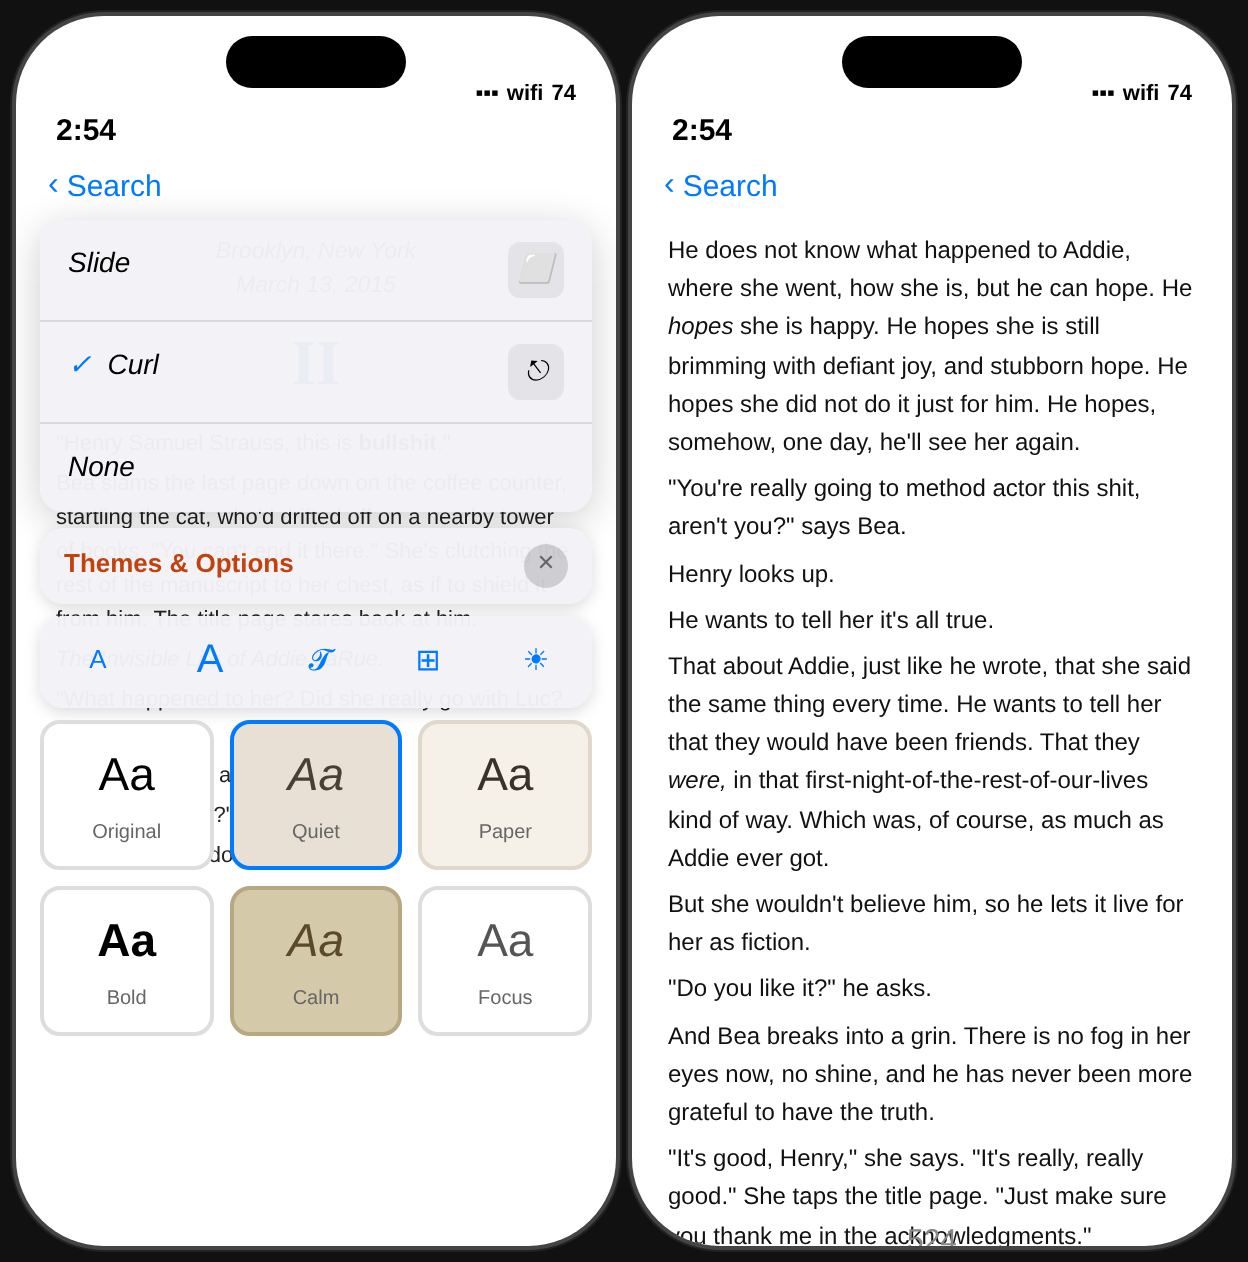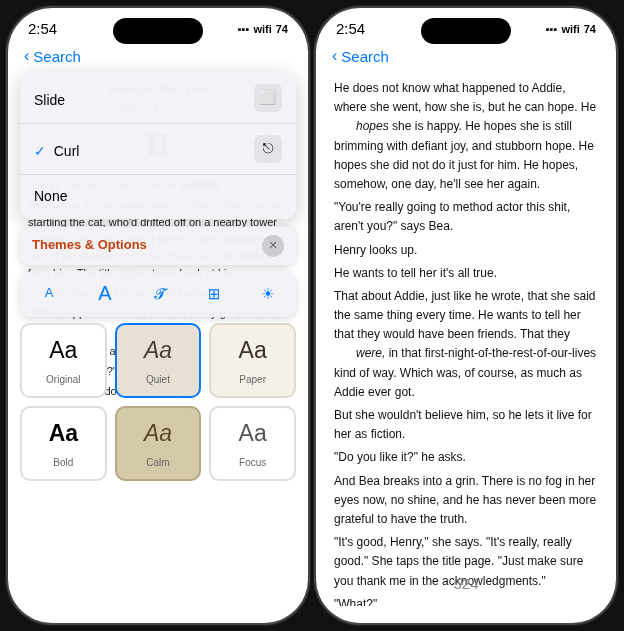--- a/index.html
+++ b/index.html
@@ -37,21 +37,21 @@
     .status-bar {
       display: flex;
       justify-content: space-between;
       align-items: center;
       padding: 12px 20px 4px;
       font-size: 13px;
       font-weight: 600;
       position: relative;
       z-index: 10;
     }
-    .status-time { font-weight: 400; font-size: 15px; }
+    .status-time { font-weight: 700; font-size: 15px; margin-top: 37px; }
     .status-icons { display: flex; gap: 4px; align-items: center; font-size: 11px; }
 
     
     .dynamic-island {
       width: 90px;
       height: 26px;
       background: #000;
       border-radius: 20px;
       position: absolute;
       top: 10px;
@@ -96,21 +96,21 @@
       margin: 4px 0 8px;
       font-family: Georgia, serif;
     }
     .book-text {
       font-size: 11px;
       line-height: 1.55;
       color: #222;
     }
     .book-text p { margin-bottom: 3px; }
     .bold-text { font-weight: 700; }
-    .italic-text { font-style: italic; margin-left: 22px; }
+    .italic-text { font-style: italic; }
 
     
     .popup-overlay {
       position: absolute;
       bottom: 0;
       left: 0;
       right: 0;
       background: transparent;
       z-index: 50;
     }
@@ -118,26 +118,27 @@
     
     .transition-menu {
       background: rgba(242,242,247,0.97);
       border-radius: 12px;
       margin: 0 12px 8px;
       overflow: hidden;
       box-shadow: 0 4px 20px rgba(0,0,0,0.2);
     }
     .transition-item {
       display: flex;
-      align-items: flex-end;
+      align-items: flex-start;
       justify-content: space-between;
       padding: 11px 14px;
       font-size: 14px;
       color: #000;
       border-bottom: 1px solid rgba(0,0,0,0.1);
+      font-style: italic;
     }
     .transition-item:last-child { border-bottom: none; }
     .transition-left { display: flex; align-items: center; gap: 8px; }
     .checkmark { color: #007aff; font-size: 14px; }
     .transition-icon-box {
       width: 28px; height: 28px;
       background: rgba(0,0,0,0.06);
       border-radius: 6px;
       display: flex; align-items: center; justify-content: center;
       font-size: 14px;

